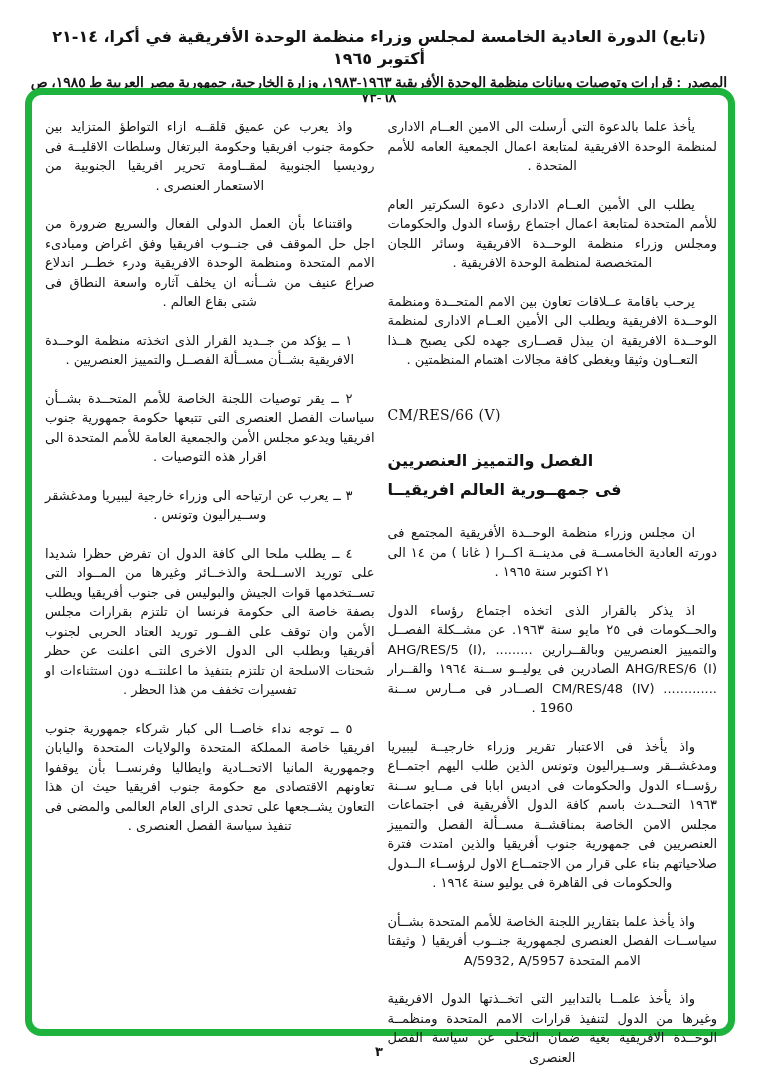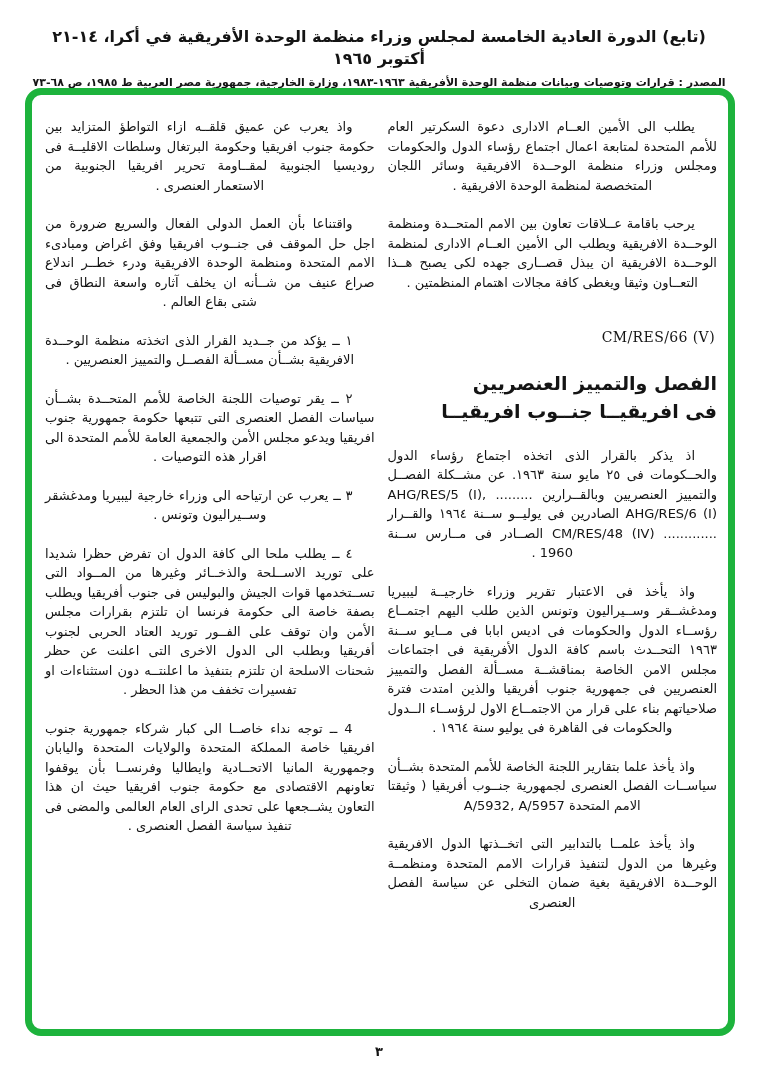--- a/index.html
+++ b/index.html
@@ -22,24 +22,25 @@
     padding-top: 26px;
     text-align: center;
   }
   .doc-title {
     font-size: 16px;
     font-weight: bold;
     margin: 0 30px;
     line-height: 22px;
   }
   .doc-source {
-    font-size: 11px;
+    font-size: 14px;
     font-weight: bold;
     margin: 5px 20px 0;
     line-height: 15px;
+    font-family: Liberation Serif, serif;
   }
   .frame {
     position: absolute;
     left: 25px;
     top: 88px;
     width: 710px;
     height: 948px;
     box-sizing: border-box;
     border: 7px solid #1db33c;
     border-radius: 16px;
@@ -58,30 +59,30 @@
     text-align: justify;
   }
   .col p {
     margin: 0 0 19px 0;
     text-indent: 22px;
     text-align: justify;
     text-align-last: center;
   }
   .ref-line {
     direction: ltr;
-    text-align: right;
+    text-align: left;
     font-family: "DejaVu Serif", serif;
     font-size: 14px;
     letter-spacing: 0.4px;
     margin: 36px 2px 26px 0;
   }
   .section-heading {
-    text-align: right;
+    text-align: left;
     font-weight: bold;
-    font-size: 19px;
+    font-size: 16px;
     margin-bottom: 24px;
   }
   .section-heading .h-line {
     margin: 0 0 9px 0;
   }
   .page-number {
     position: absolute;
     top: 1044px;
     left: 0;
     width: 100%;
@@ -97,44 +98,46 @@
 
   <div class="doc-header">
     <div class="doc-title">(تابع) الدورة العادية الخامسة لمجلس وزراء منظمة الوحدة الأفريقية في أكرا، ١٤-٢١ أكتوبر ١٩٦٥</div>
     <div class="doc-source">المصدر : قرارات وتوصيات وبيانات منظمة الوحدة الأفريقية ١٩٦٣-١٩٨٣، وزارة الخارجية، جمهورية مصر العربية ط ١٩٨٥، ص ٦٨-٧٣</div>
   </div>
 
   <div class="frame" style="border-color: rgb(29, 179, 60);">
     <div class="cols">
 
       <section class="col">
+        <p>يأخذ علما بالدعوة التي أرسلت الى الامين العــام الادارى لمنظمة الوحدة الافريقية لمتابعة اعمال الجمعية العامه للأمم المتحدة .</p>
         <p>يطلب الى الأمين العــام الادارى دعوة السكرتير العام للأمم المتحدة لمتابعة اعمال اجتماع رؤساء الدول والحكومات ومجلس وزراء منظمة الوحــدة الافريقية وسائر اللجان المتخصصة لمنظمة الوحدة الافريقية .</p>
         <p>يرحب باقامة عــلاقات تعاون بين الامم المتحــدة ومنظمة الوحــدة الافريقية ويطلب الى الأمين العــام الادارى لمنظمة الوحــدة الافريقية ان يبذل قصــارى جهده لكى يصبح هــذا التعــاون وثيقا ويغطى كافة مجالات اهتمام المنظمتين .</p>
 
         <div class="ref-line">CM/RES/66 (V)</div>
 
         <div class="section-heading">
           <div class="h-line">الفصل والتمييز العنصريين</div>
-          <div class="h-line">فى افريقيــا جنــوب افريقيــا</div>
+          <div class="h-line">فى جمهــورية العالم افريقيــا</div>
         </div>
 
+        <p>ان مجلس وزراء منظمة الوحــدة الأفريقية المجتمع فى دورته العادية الخامســة فى مدينــة اكــرا ( غانا ) من ١٤ الى ٢١ اكتوبر سنة ١٩٦٥ .</p>
         <p>اذ يذكر بالقرار الذى اتخذه اجتماع رؤساء الدول والحــكومات فى ٢٥ مايو سنة ١٩٦٣. عن مشــكلة الفصــل والتمييز العنصريين وبالقــرارين ......... AHG/RES/5 (I), AHG/RES/6 (I) الصادرين فى يوليــو ســنة ١٩٦٤ والقــرار ............. CM/RES/48 (IV) الصــادر فى مــارس ســنة 1960 .</p>
         <p>واذ يأخذ فى الاعتبار تقرير وزراء خارجيــة ليبيريا ومدغشــقر وســيراليون وتونس الذين طلب اليهم اجتمــاع رؤســاء الدول والحكومات فى اديس ابابا فى مــايو ســنة ١٩٦٣ التحــدث باسم كافة الدول الأفريقية فى اجتماعات مجلس الامن الخاصة بمناقشــة مســألة الفصل والتمييز العنصريين فى جمهورية جنوب أفريقيا والذين امتدت فترة صلاحياتهم بناء على قرار من الاجتمــاع الاول لرؤســاء الــدول والحكومات فى القاهرة فى يوليو سنة ١٩٦٤ .</p>
         <p>واذ يأخذ علما بتقارير اللجنة الخاصة للأمم المتحدة بشــأن سياســات الفصل العنصرى لجمهورية جنــوب أفريقيا ( وثيقتا الامم المتحدة A/5932, A/5957</p>
         <p>واذ يأخذ علمــا بالتدابير التى اتخــذتها الدول الافريقية وغيرها من الدول لتنفيذ قرارات الامم المتحدة ومنظمــة الوحــدة الافريقية بغية ضمان التخلى عن سياسة الفصل العنصرى</p>
       </section>
 
       <section class="col">
         <p>واذ يعرب عن عميق قلقــه ازاء التواطؤ المتزايد بين حكومة جنوب افريقيا وحكومة البرتغال وسلطات الاقليــة فى روديسيا الجنوبية لمقــاومة تحرير افريقيا الجنوبية من الاستعمار العنصرى .</p>
         <p>واقتناعا بأن العمل الدولى الفعال والسريع ضرورة من اجل حل الموقف فى جنــوب افريقيا وفق اغراض ومبادىء الامم المتحدة ومنظمة الوحدة الافريقية ودرء خطــر اندلاع صراع عنيف من شــأنه ان يخلف آثاره واسعة النطاق فى شتى بقاع العالم .</p>
         <p>١ ــ يؤكد من جــديد القرار الذى اتخذته منظمة الوحــدة الافريقية بشــأن مســألة الفصــل والتمييز العنصريين .</p>
         <p>٢ ــ يقر توصيات اللجنة الخاصة للأمم المتحــدة بشــأن سياسات الفصل العنصرى التى تتبعها حكومة جمهورية جنوب افريقيا ويدعو مجلس الأمن والجمعية العامة للأمم المتحدة الى اقرار هذه التوصيات .</p>
         <p>٣ ــ يعرب عن ارتياحه الى وزراء خارجية ليبيريا ومدغشقر وســيراليون وتونس .</p>
         <p>٤ ــ يطلب ملحا الى كافة الدول ان تفرض حظرا شديدا على توريد الاســلحة والذخــائر وغيرها من المــواد التى تســتخدمها قوات الجيش والبوليس فى جنوب أفريقيا ويطلب بصفة خاصة الى حكومة فرنسا ان تلتزم بقرارات مجلس الأمن وان توقف على الفــور توريد العتاد الحربى لجنوب أفريقيا وبطلب الى الدول الاخرى التى اعلنت عن حظر شحنات الاسلحة ان تلتزم بتنفيذ ما اعلنتــه دون استثناءات او تفسيرات تخفف من هذا الحظر .</p>
-        <p>4 ــ توجه نداء خاصــا الى كبار شركاء جمهورية جنوب افريقيا خاصة المملكة المتحدة والولايات المتحدة واليابان وجمهورية المانيا الاتحــادية وايطاليا وفرنســا بأن يوقفوا تعاونهم الاقتصادى مع حكومة جنوب افريقيا حيث ان هذا التعاون يشــجعها على تحدى الراى العام العالمى والمضى فى تنفيذ سياسة الفصل العنصرى .</p>
+        <p>٥ ــ توجه نداء خاصــا الى كبار شركاء جمهورية جنوب افريقيا خاصة المملكة المتحدة والولايات المتحدة واليابان وجمهورية المانيا الاتحــادية وايطاليا وفرنســا بأن يوقفوا تعاونهم الاقتصادى مع حكومة جنوب افريقيا حيث ان هذا التعاون يشــجعها على تحدى الراى العام العالمى والمضى فى تنفيذ سياسة الفصل العنصرى .</p>
       </section>
 
     </div>
   </div>
 
   <div class="page-number">٣</div>
 
 </div>
 
 </body></html>

